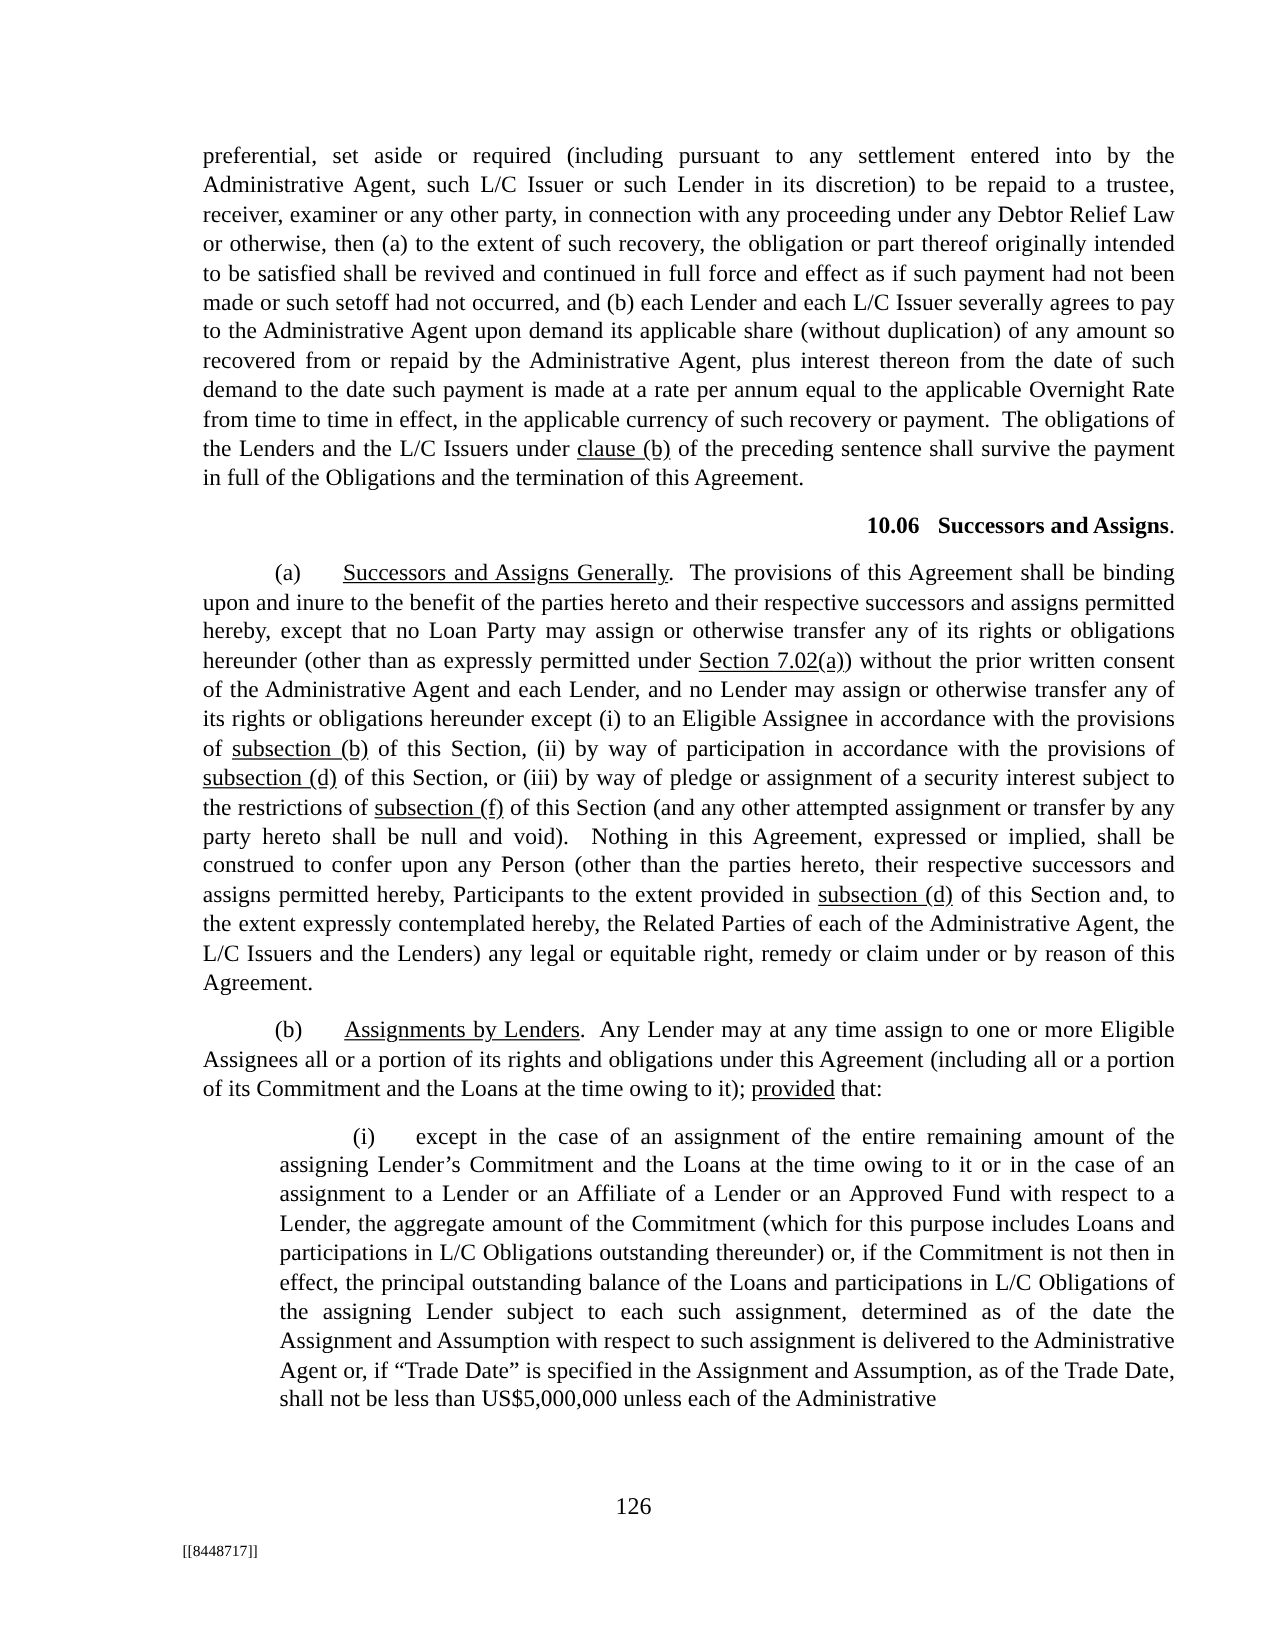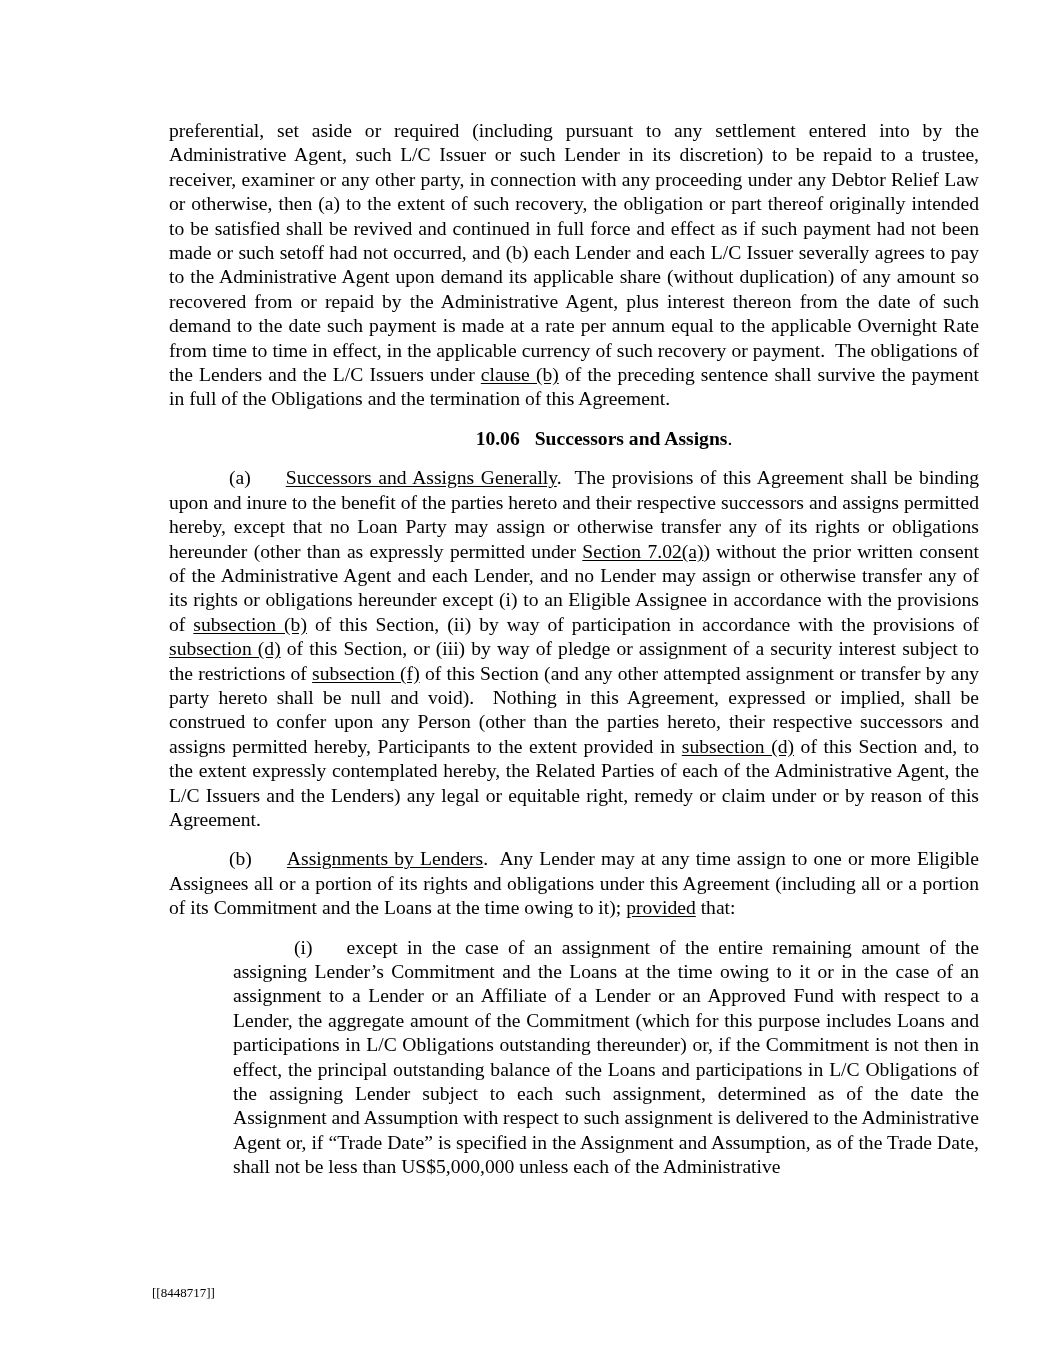--- a/index.html
+++ b/index.html
@@ -19,21 +19,21 @@
     width: 810px;
     margin-left: 46px;
   }
   .para {
     margin: 0 0 15px 0;
     font-size: 19.6px;
     line-height: 24.4px;
     text-align: justify;
   }
   .para-body { text-indent: 0; }
-  .para-heading { text-indent: 60px; text-align: center; }
+  .para-heading { text-indent: 60px; text-align: right; }
   .para-indent1 { text-indent: 60px; }
   .para-item {
     margin-left: 64px;
     width: 746px;
     text-indent: 61px;
   }
   .b { font-weight: bold; }
   .u { text-decoration: underline; text-underline-offset: 2px; }
   .tab { display: inline-block; }
   .tab-h { width: 15px; }
@@ -61,14 +61,15 @@
 <body>
 
 <div class="page">
   <div class="content">
       <p class="para para-body"><span class="seg">preferential, set aside or required (including pursuant to any settlement entered into by the Administrative Agent, such L/C Issuer or such Lender in its discretion) to be repaid to a trustee, receiver, examiner or any other party, in connection with any proceeding under any Debtor Relief Law or otherwise, then (a) to the extent of such recovery, the obligation or part thereof originally intended to be satisfied shall be revived and continued in full force and effect as if such payment had not been made or such setoff had not occurred, and (b) each Lender and each L/C Issuer severally agrees to pay to the Administrative Agent upon demand its applicable share (without duplication) of any amount so recovered from or repaid by the Administrative Agent, plus interest thereon from the date of such demand to the date such payment is made at a rate per annum equal to the applicable Overnight Rate from time to time in effect, in the applicable currency of such recovery or payment.&nbsp; The obligations of the Lenders and the L/C Issuers under </span><span class="seg u">clause (b)</span><span class="seg"> of the preceding sentence shall survive the payment in full of the Obligations and the termination of this Agreement.</span></p>
       <p class="para para-heading"><span class="seg b">10.06</span><span class="tab tab-h"></span><span class="seg b">Successors and Assigns</span><span class="seg">.</span></p>
       <p class="para para-indent1"><span class="seg">(a)</span><span class="tab tab-a"></span><span class="seg u">Successors and Assigns Generally</span><span class="seg">.&nbsp; The provisions of this Agreement shall be binding upon and inure to the benefit of the parties hereto and their respective successors and assigns permitted hereby, except that no Loan Party may assign or otherwise transfer any of its rights or obligations hereunder (other than as expressly permitted under </span><span class="seg u">Section 7.02(a)</span><span class="seg">) without the prior written consent of the Administrative Agent and each Lender, and no Lender may assign or otherwise transfer any of its rights or obligations hereunder except (i) to an Eligible Assignee in accordance with the provisions of </span><span class="seg u">subsection (b)</span><span class="seg"> of this Section, (ii) by way of participation in accordance with the provisions of </span><span class="seg u">subsection (d)</span><span class="seg"> of this Section, or (iii) by way of pledge or assignment of a security interest subject to the restrictions of </span><span class="seg u">subsection (f)</span><span class="seg"> of this Section (and any other attempted assignment or transfer by any party hereto shall be null and void).&nbsp; Nothing in this Agreement, expressed or implied, shall be construed to confer upon any Person (other than the parties hereto, their respective successors and assigns permitted hereby, Participants to the extent provided in </span><span class="seg u">subsection (d)</span><span class="seg"> of this Section and, to the extent expressly contemplated hereby, the Related Parties of each of the Administrative Agent, the L/C Issuers and the Lenders) any legal or equitable right, remedy or claim under or by reason of this Agreement.</span></p>
       <p class="para para-indent1"><span class="seg">(b)</span><span class="tab tab-a"></span><span class="seg u">Assignments by Lenders</span><span class="seg">.&nbsp; Any Lender may at any time assign to one or more Eligible Assignees all or a portion of its rights and obligations under this Agreement (including all or a portion of its Commitment and the Loans at the time owing to it); </span><span class="seg u">provided</span><span class="seg"> that:</span></p>
       <p class="para para-item"><span class="seg">(i)</span><span class="tab tab-i"></span><span class="seg">except in the case of an assignment of the entire remaining amount of the assigning Lender’s Commitment and the Loans at the time owing to it or in the case of an assignment to a Lender or an Affiliate of a Lender or an Approved Fund with respect to a Lender, the aggregate amount of the Commitment (which for this purpose includes Loans and participations in L/C Obligations outstanding thereunder) or, if the Commitment is not then in effect, the principal outstanding balance of the Loans and participations in L/C Obligations of the assigning Lender subject to each such assignment, determined as of the date the Assignment and Assumption with respect to such assignment is delivered to the Administrative Agent or, if “Trade Date” is specified in the Assignment and Assumption, as of the Trade Date, shall not be less than US$5,000,000 unless each of the Administrative</span></p>
     </div>
+  <div class="page-number">126</div>
   <div class="doc-id">[[8448717]]</div>
 </div>
 
 </body></html>

